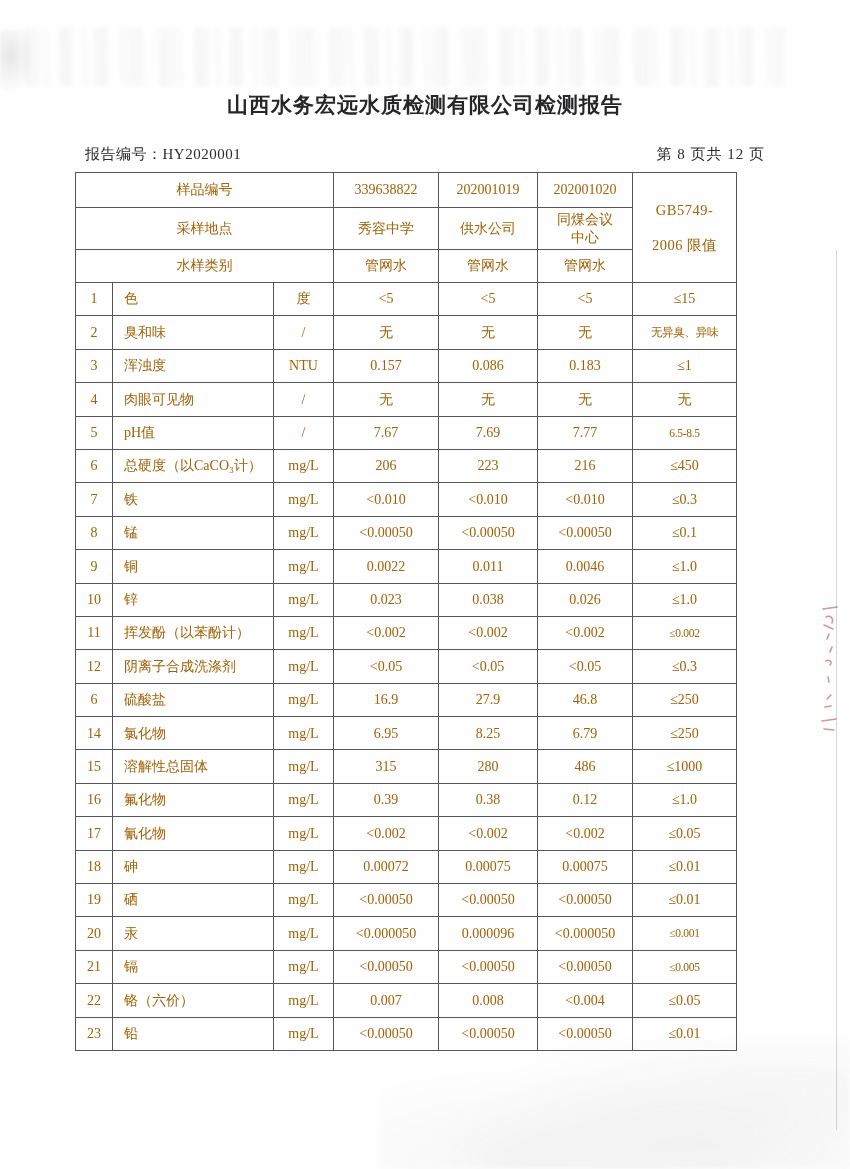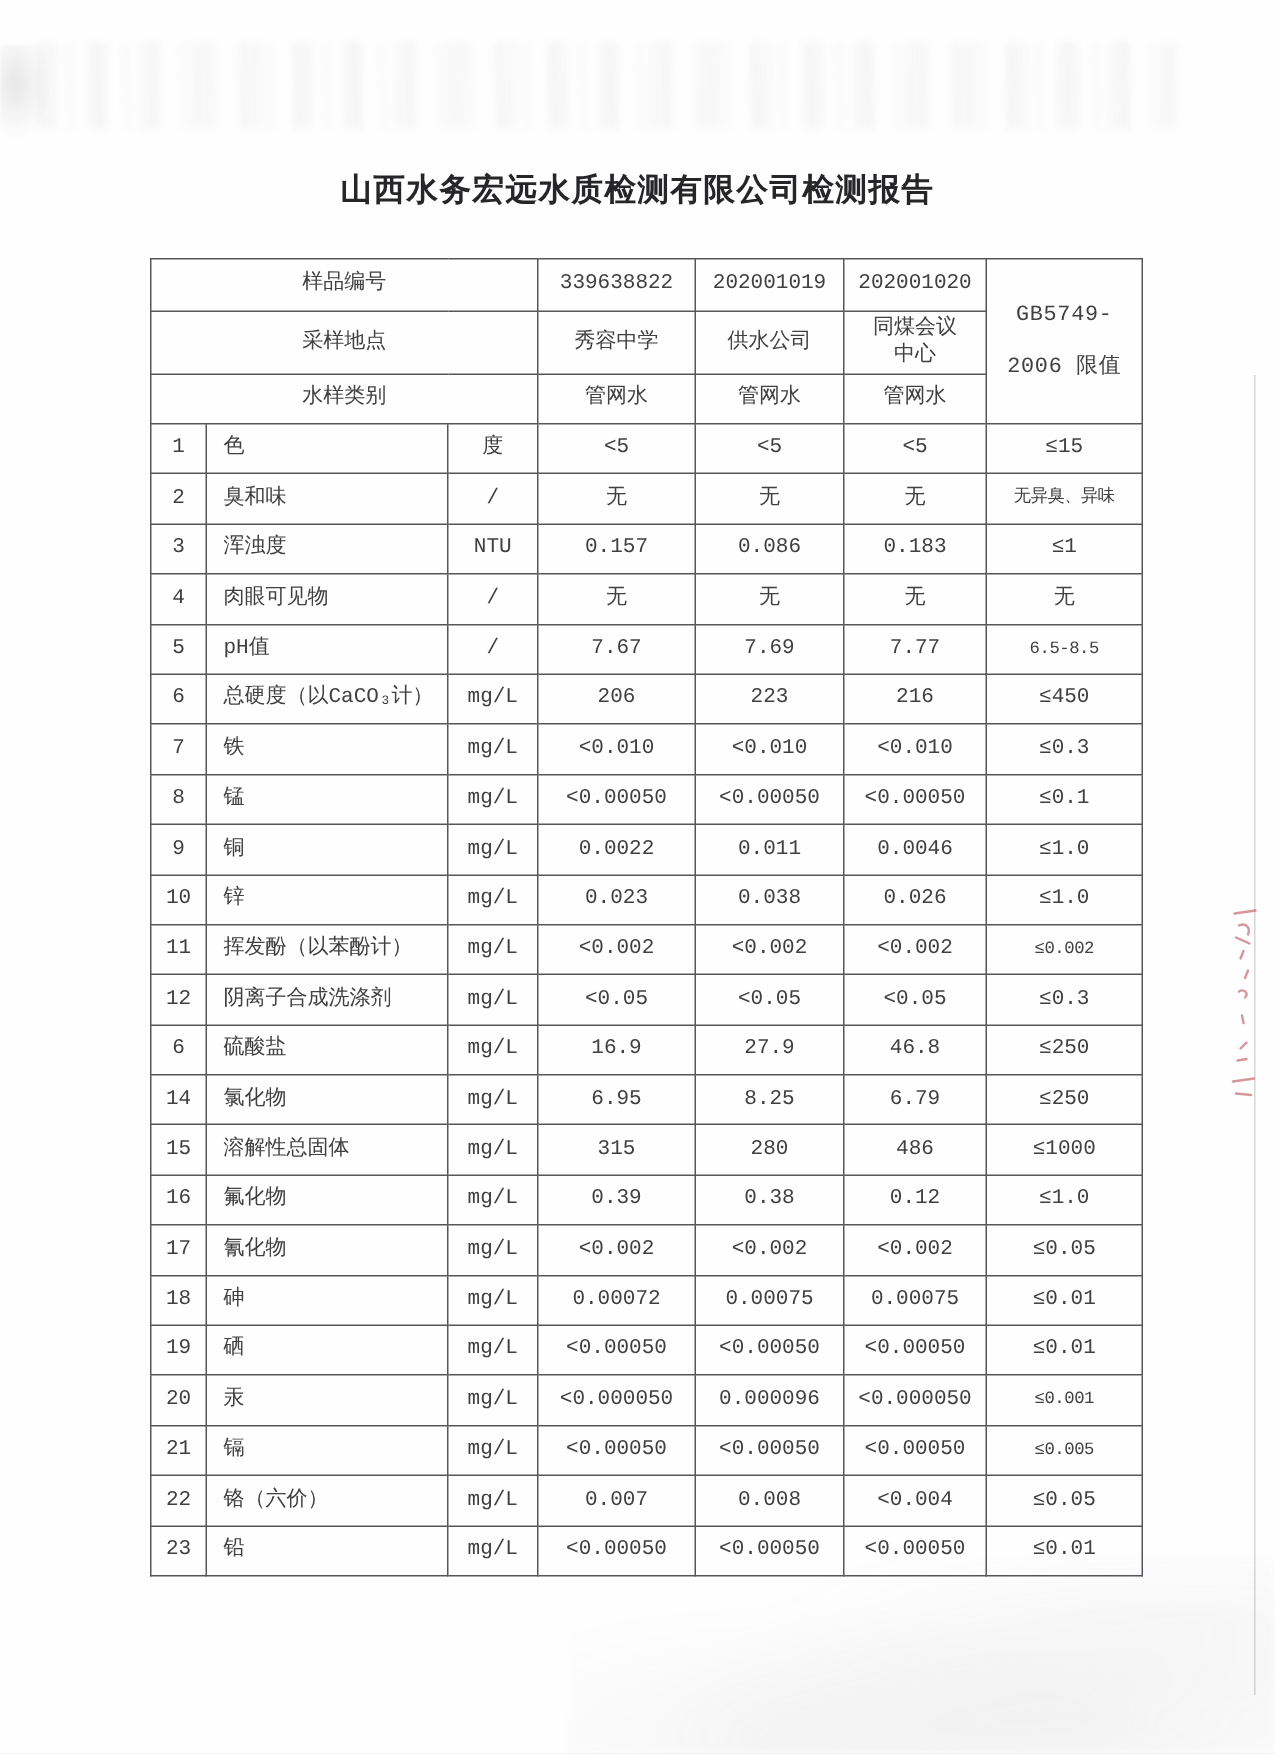--- a/index.html
+++ b/index.html
@@ -48,21 +48,21 @@
   }
   .page-edge-line {
     position: absolute;
     left: 836px; top: 250px;
     width: 1px; height: 880px;
     background: #b5b5b8;
     opacity: 0.55;
   }
   .doc-title {
     position: absolute;
-    left: 0; top: 112px;
+    left: 0; top: 91px;
     width: 850px;
     margin: 0;
     text-align: center;
     font-size: 21px;
     font-weight: bold;
     letter-spacing: 1px;
     color: #262628;
   }
   .meta-row {
     position: absolute;
@@ -72,27 +72,26 @@
     justify-content: space-between;
     align-items: baseline;
     font-size: 15px;
     color: #2c2c2e;
   }
   .report-no { letter-spacing: 0.5px; }
   .page-no  { letter-spacing: 1px; }
 
   table.report-table {
     position: absolute;
-    left: 100px; top: 172px;
+    left: 75px; top: 172px;
     width: 661px;
     border-collapse: collapse;
     table-layout: fixed;
     font-size: 14px;
-    color: #404040;
-    font-family: Liberation Mono, monospace;
+    color: #a16207;
   }
   .report-table td {
     border: 1px solid #56565a;
     text-align: center;
     vertical-align: middle;
     padding: 0 2px;
     line-height: 1.25;
     overflow: hidden;
   }
   .report-table tr.hdr-1 { height: 35px; }
@@ -128,20 +127,24 @@
 
 <div class="page">
 
   <div class="scan-noise-top"></div>
   <div class="scan-blob-topleft"></div>
   <div class="scan-smudge-bottom"></div>
   <div class="page-edge-line"></div>
 
   <h1 class="doc-title">山西水务宏远水质检测有限公司检测报告</h1>
 
+  <div class="meta-row">
+    <div class="report-no"><span>报告编号：</span><span>HY2020001</span></div>
+    <div class="page-no">第 8 页共 12 页</div>
+  </div>
 
   <table class="report-table">
     <colgroup>
       <col style="width:37px">
       <col style="width:161px">
       <col style="width:60px">
       <col style="width:105px">
       <col style="width:99px">
       <col style="width:95px">
       <col style="width:104px">

